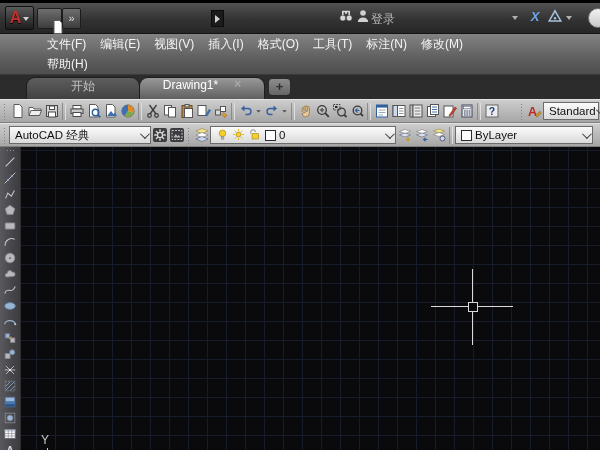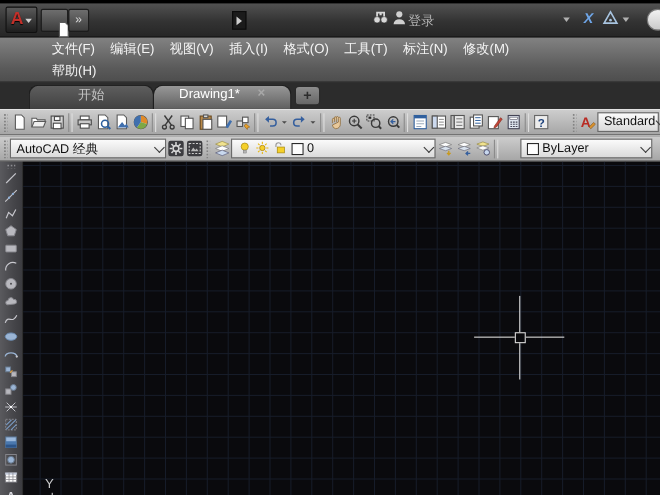--- a/index.html
+++ b/index.html
@@ -411,21 +411,21 @@
         </span>
         <span class="tbtn">
           <svg width="16" height="16" viewBox="0 0 16 16">
             <path d="M8 2l5.5 2L8 6 2.5 4z" fill="#f0e28e" stroke="#8a7a30" stroke-width="0.5"></path>
             <path d="M8 5.5l5.5 2L8 9.5l-5.5-2z" fill="#fdfdfd" stroke="#666" stroke-width="0.5"></path>
             <circle cx="11.5" cy="11.5" r="2.5" fill="#c8d8ee" stroke="#446" stroke-width="0.8"></circle>
           </svg>
         </span>
       </span>
     <span class="sep"></span>
-    <div class="combo" style="width:120px;margin-left:auto;margin-right:6px">
+    <div class="combo" style="width:138px;margin-left:auto;margin-right:6px">
       <span class="swatch" style="margin-left:0"></span>
       <span>ByLayer</span>
       <span class="chevbox">
           <span class="chev"></span>
         </span>
     </div>
   </div>
 
   <div class="main">
     <div class="drawbar" id="draw-toolbar">

